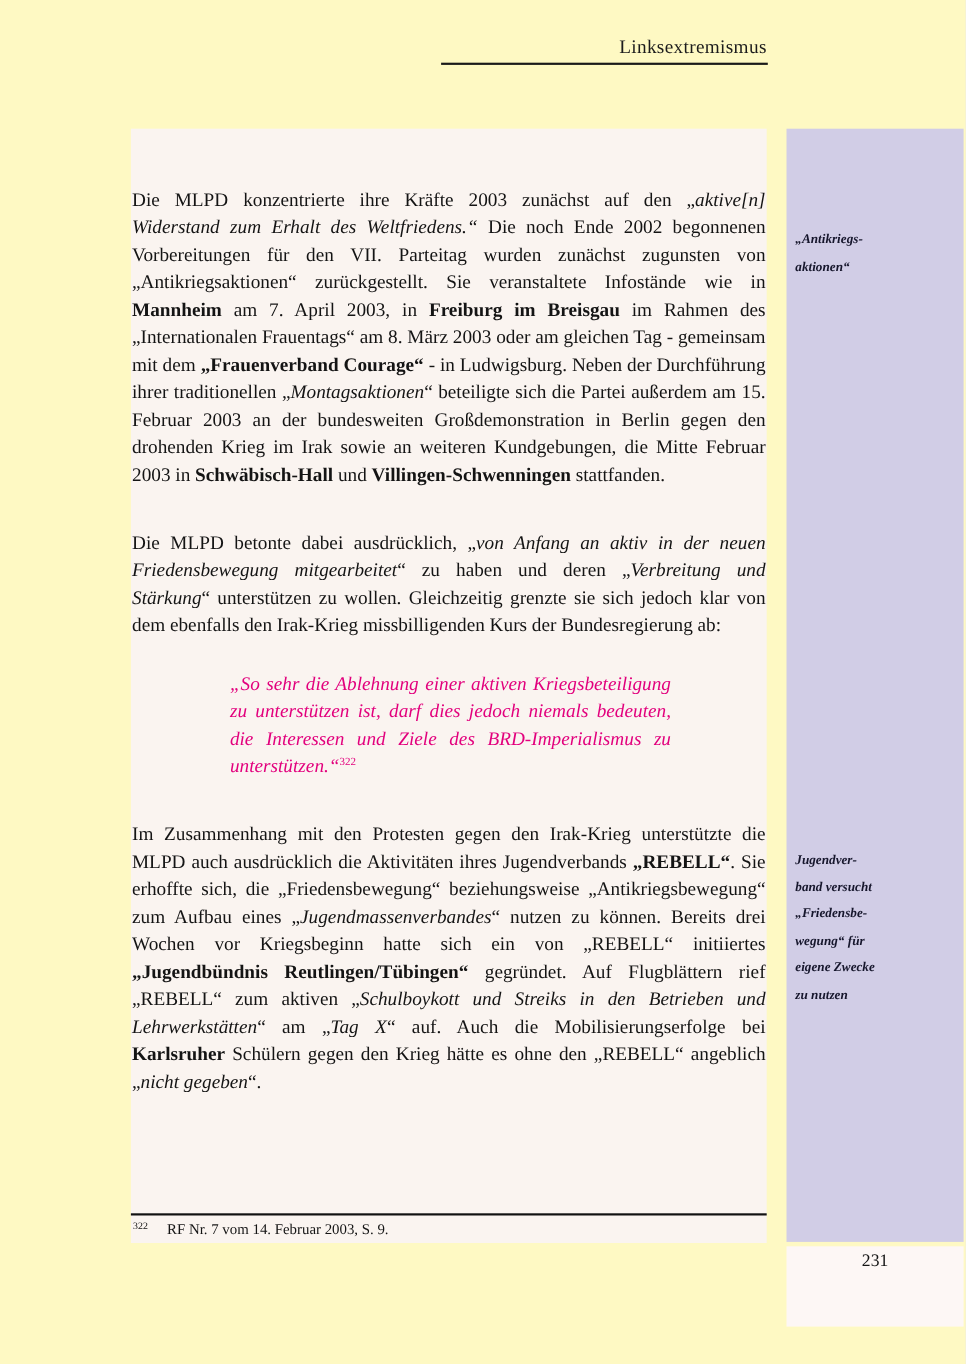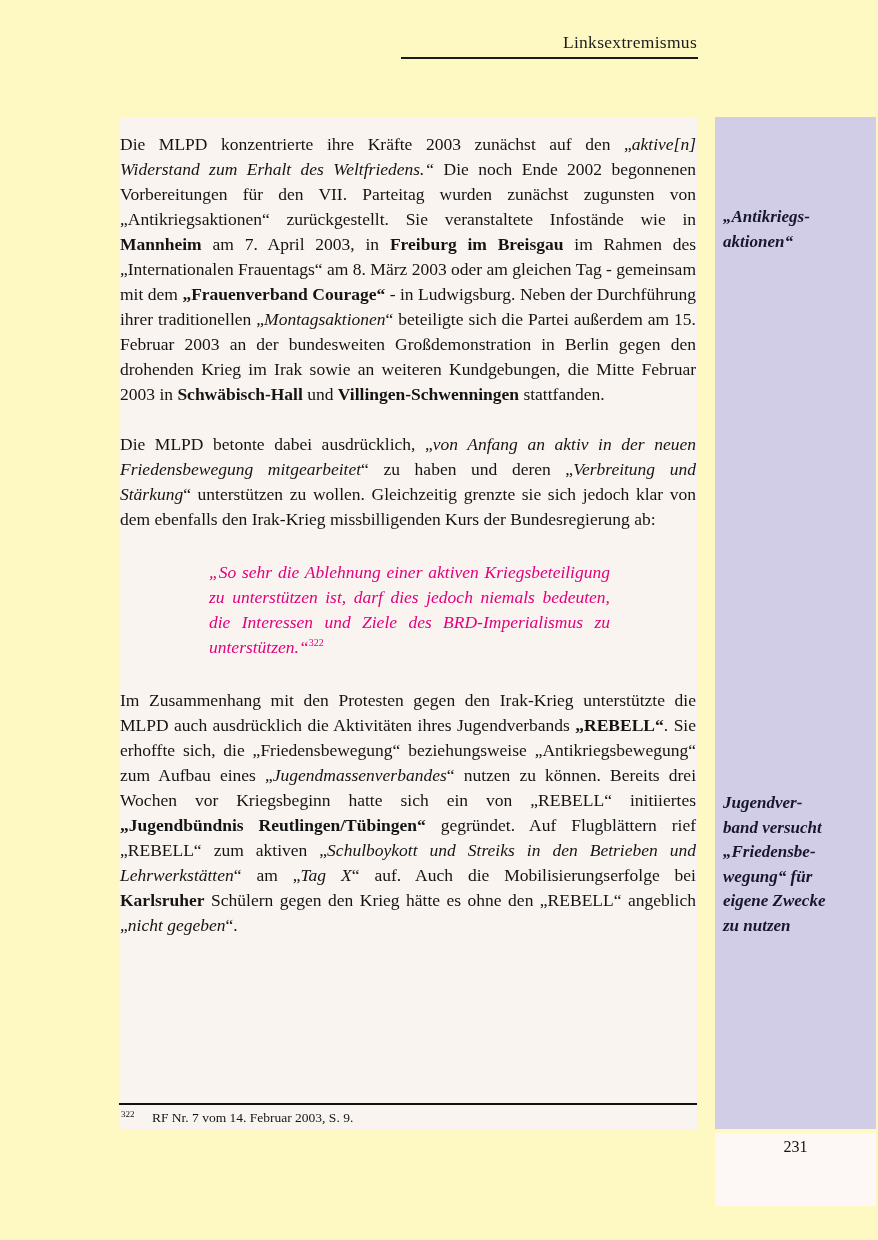--- a/index.html
+++ b/index.html
@@ -48,21 +48,21 @@
     left: 119px;
     top: 117px;
     width: 578px;
     padding: 15px 1px 0 1px;
     font-size: 17.5px;
     line-height: 25px;
     text-align: justify;
     hyphens: auto;
     -webkit-hyphens: auto;
   }
-  .body-para { margin-bottom: 25px; }
+  .body-para { margin-bottom: 25px; margin-top: 37px; }
 
   .quote {
     margin: 28px 0 28px 89px;
     width: 401px;
     color: var(--quote-color, #e2007d);
     text-align: justify;
   }
   .content sup, .quote sup {
     font-size: 10px;
     line-height: 0;
@@ -77,27 +77,27 @@
     width: 161px;
     height: 1012px;
     background: var(--sidebar-bg, #d1cde6);
   }
   .margin-note {
     position: absolute;
     left: 8px;
     width: 150px;
     font-weight: 700;
     font-style: italic;
-    font-size: 17px;
+    font-size: 12px;
     line-height: 24.5px;
     color: #16162c;
     white-space: pre-line;
   }
   .note-1 { top: 88px; }
-  .note-2 { top: 674px; }
+  .note-2 { top: 652px; }
 
   
   .footnote-area {
     position: absolute;
     left: 119px;
     top: 1103px;
     width: 578px;
   }
   .footnote-rule { height: 2px; background: #111; }
   .footnote-line {

